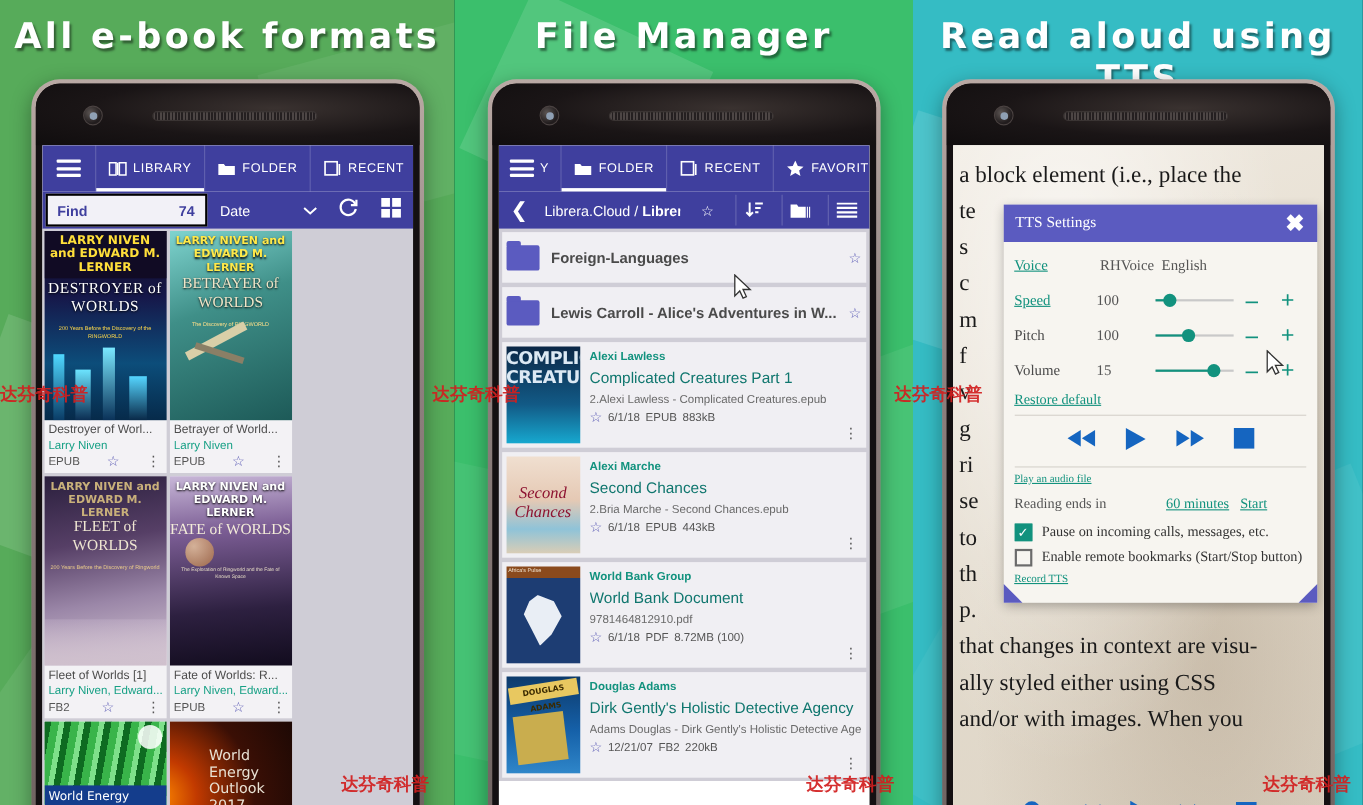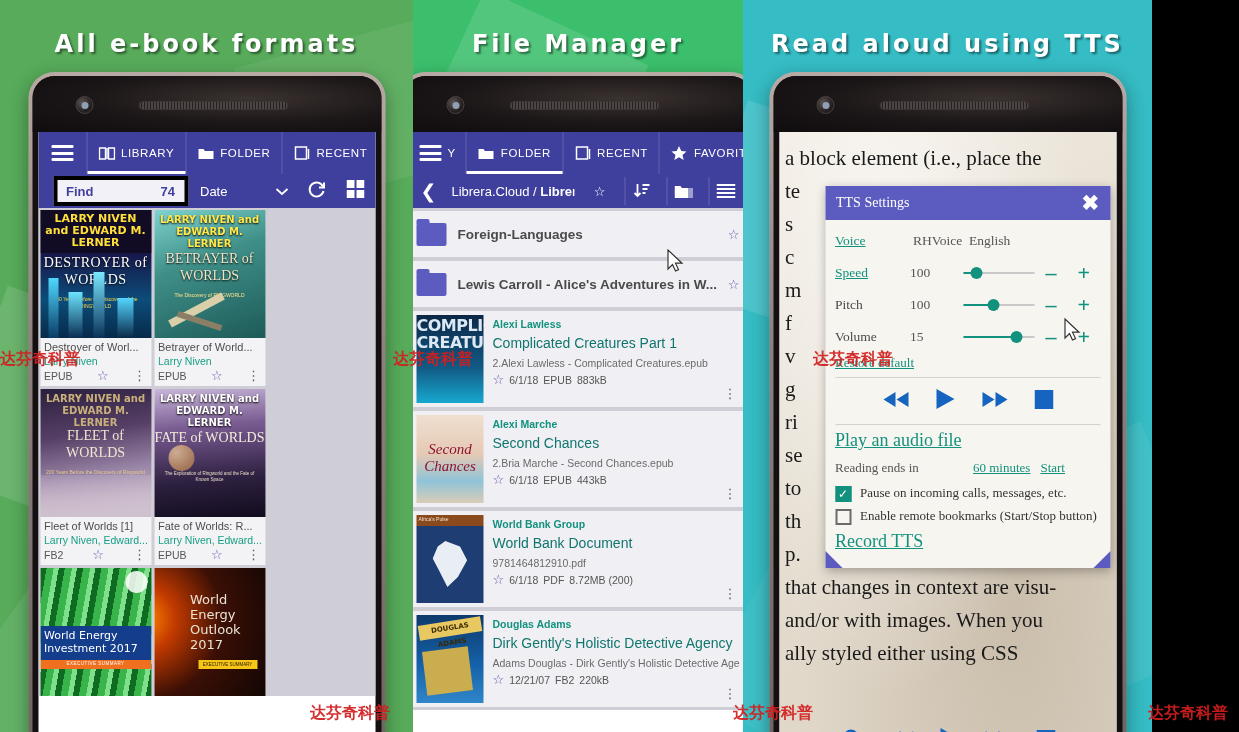--- a/index.html
+++ b/index.html
@@ -4,32 +4,31 @@
 <style>
   * { box-sizing: border-box; margin:0; padding:0; }
   html,body { width:1239px; height:732px; overflow:hidden; background:#000; }
   body { font-family:"Liberation Sans", sans-serif; }
 
   .stage { position:relative; width:1239px; height:732px; display:flex; }
 
   
   .panel { position:relative; height:732px; overflow:hidden; }
   #panel-1 { width:413px; background:#57ab5a; }
-  #panel-2 { width:330px; background:#3bbf6c; }
+  #panel-2 { width:417px; background:#3bbf6c; }
   #panel-3 { width:409px; background:#35bcc4; }
 
   .facets { position:absolute; inset:0; pointer-events:none; }
   .facets i { position:absolute; display:block; background:rgba(255,255,255,.12); }
 
   .p-title {
     position:absolute; left:0; right:0; top:14px; text-align:center;
-    color:#fff; font-weight:bold; font-size:24px; letter-spacing:3px;
+    color:#fff; font-weight:bold; font-size:32px; letter-spacing:3px;
     text-shadow:2px 2px 2px rgba(0,0,0,.45);
     font-family:"DejaVu Sans", sans-serif;
-    margin-top:16px;
   }
 
   
   .phone {
     position:absolute; left:50%; transform:translateX(-50%);
     top:72px; width:357px; height:700px;
     background:linear-gradient(180deg,#b9a9a4 0%, #8d7f7d 40%, #6e6260 100%);
     border-radius:26px 26px 6px 6px;
     padding:4px 4px 0 4px;
     box-shadow:0 6px 18px rgba(0,0,0,.35);
@@ -55,32 +54,32 @@
       font-size:11.5px; letter-spacing:.6px; position:relative; }
   .appbar .tb { display:flex; align-items:center; gap:6px; padding:0 11px; position:relative;
       border-right:1px solid rgba(255,255,255,.18); white-space:nowrap; }
   .appbar .tb.sel:after { content:""; position:absolute; left:0; right:0; bottom:0; height:3px; background:#fff; }
   .hamb { width:22px; height:16px; display:flex; flex-direction:column; justify-content:space-between; }
   .hamb b { display:block; height:3px; background:#fff; border-radius:1px; }
   .ic { width:17px; height:15px; display:inline-block; position:relative; }
 
   
   .findrow { display:flex; height:34px; background:#3f3f9e; align-items:center; gap:4px; padding:2px 3px; }
-  .findbox { flex:1; background:#f2f1f7; border:4px solid #000000; height:30px;
-      display:flex; align-items:center; justify-content:space-between; padding:0 9px;margin-left:12px; }
+  .findbox { flex:1; background:#f2f1f7; border:2px solid #000000; height:30px;
+      display:flex; align-items:center; justify-content:space-between; padding:0 9px; }
   .findbox .lbl { color:#3f3f9e; font-weight:bold; font-size:13px; }
   .findbox .cnt { color:#3f3f9e; font-weight:bold; font-size:13px; }
   .sortbox { width:104px; height:30px; display:flex; align-items:center; justify-content:space-between;
       padding:0 8px; color:#fff; font-size:13px; }
   .tbtn { width:34px; height:30px; display:flex; align-items:center; justify-content:center; color:#fff; }
 
   
   .grid { display:flex; flex-wrap:wrap; gap:3px; padding:2px 2px 0 2px; background:#cfcdd6; }
   .card { width:111px; background:#f3f2f5; display:flex; flex-direction:column; }
-  .cover { height:128px; overflow:hidden; position:relative; }
+  .cover { height:172px; overflow:hidden; position:relative; }
   .cmeta { padding:3px 4px 0 4px; }
   .ctitle { font-size:11px; color:#4d4d4d; white-space:nowrap; overflow:hidden; }
   .cauthor { font-size:10.5px; color:#16a085; white-space:nowrap; overflow:hidden; margin-top:2px; }
   .cfoot { display:flex; align-items:center; justify-content:space-between; padding:1px 5px 3px 4px; }
   .cfmt { font-size:10.5px; color:#555; }
   .star { color:#5b5bb5; font-size:13px; }
   .dots { color:#555; font-size:13px; letter-spacing:0; line-height:8px; }
 
   
   .pathbar { height:34px; background:#3f3f9e; display:flex; align-items:center; color:#fff;
@@ -130,21 +129,21 @@
   .tlab.link { color:#12927e; text-decoration:underline; }
   .tval { width:56px; color:#555; }
   .tsl { width:74px; height:16px; position:relative; }
   .tsl .trk { position:absolute; left:0; right:0; top:7px; height:2px; background:#c9c9c9; }
   .tsl .fil { position:absolute; left:0; top:7px; height:2px; background:#12927e; }
   .tsl .knb { position:absolute; top:2px; width:12px; height:12px; border-radius:50%; background:#12927e; }
   .tminus, .tplus { width:34px; text-align:center; color:#12927e; font-size:22px; font-weight:bold; line-height:1; }
   .tres { color:#12927e; text-decoration:underline; font-size:13px; padding:2px 0 4px 0; }
   .hr { height:1px; background:#d5d2cb; margin:2px 0; }
   .tctrl { display:flex; align-items:center; justify-content:center; gap:26px; height:42px; color:#1565c0; }
-  .tlink { color:#12927e; text-decoration:underline; font-size:18px; padding:3px 0; }
+  .tlink { color:#12927e; text-decoration:underline; font-size:10px; padding:3px 0; }
   .trow2 { display:flex; align-items:center; font-size:13px; color:#555; height:28px; gap:10px; }
   .trow2 .l { width:128px; }
   .trow2 a { color:#12927e; text-decoration:underline; }
   .cbrow { display:flex; align-items:flex-start; gap:9px; font-size:13px; color:#333; padding:3px 0; }
   .cb { width:16px; height:16px; border:2px solid #6b6b6b; flex:none; margin-top:1px; }
   .cb.on { background:#12927e; border-color:#12927e; color:#fff; font-size:12px; text-align:center; line-height:13px; }
   .corner { position:absolute; width:0; height:0; bottom:0; }
   .corner.l { left:0; border-bottom:17px solid #5b5bc0; border-right:17px solid transparent; }
   .corner.r { right:0; border-bottom:17px solid #5b5bc0; border-left:17px solid transparent; }
 
@@ -487,21 +486,21 @@
                 <div style="position:absolute;left:12px;top:26px;width:42px;height:46px;background:#e9eef5;clip-path:polygon(40% 0,75% 12%,92% 42%,70% 78%,45% 100%,26% 66%,10% 38%,22% 12%);"></div>
               </div>
               <div class="binfo">
                 <div class="bauth">World Bank Group</div>
                 <div class="btitle">World Bank Document</div>
                 <div class="bfile">9781464812910.pdf</div>
                 <div class="bstat">
                   <span class="star">☆</span>
                   <span>6/1/18</span>
                   <span>PDF</span>
-                  <span>8.72MB (200)</span>
+                  <span>8.72MB (100)</span>
                 </div>
               </div>
               <span class="bdots">⋮</span>
             </div>
 
             <div class="brow">
               <div class="bthumb" style="background:linear-gradient(180deg,#0d3a6b,#1560a8 55%,#2f86c9 100%);">
                 <div style="position:absolute;left:2px;top:6px;right:2px;height:15px;background:#e8c860;transform:rotate(-9deg);color:#3a2a00;font:bold 7px 'DejaVu Sans',sans-serif;text-align:center;line-height:15px;">DOUGLAS ADAMS</div>
                 <div style="position:absolute;left:8px;top:34px;width:46px;height:44px;background:#c9ad4e;transform:rotate(-7deg);"></div>
               </div>
@@ -557,22 +556,22 @@
               <div>m</div>
               <div>f</div>
               <div>v</div>
               <div>g</div>
               <div>ri</div>
               <div>se</div>
               <div>to</div>
               <div>th</div>
               <div>p.</div>
               <div>that changes in context are visu-</div>
+              <div>ally styled either using CSS</div>
               <div>and/or with images. When you</div>
-              <div>ally styled either using CSS</div>
             </div>
 
             <div class="tts">
               <div class="tts-hd">
                 <span>TTS Settings</span>
                 <span class="tts-x">✖</span>
               </div>
               <div class="tts-body">
 
                 <div class="trow">

